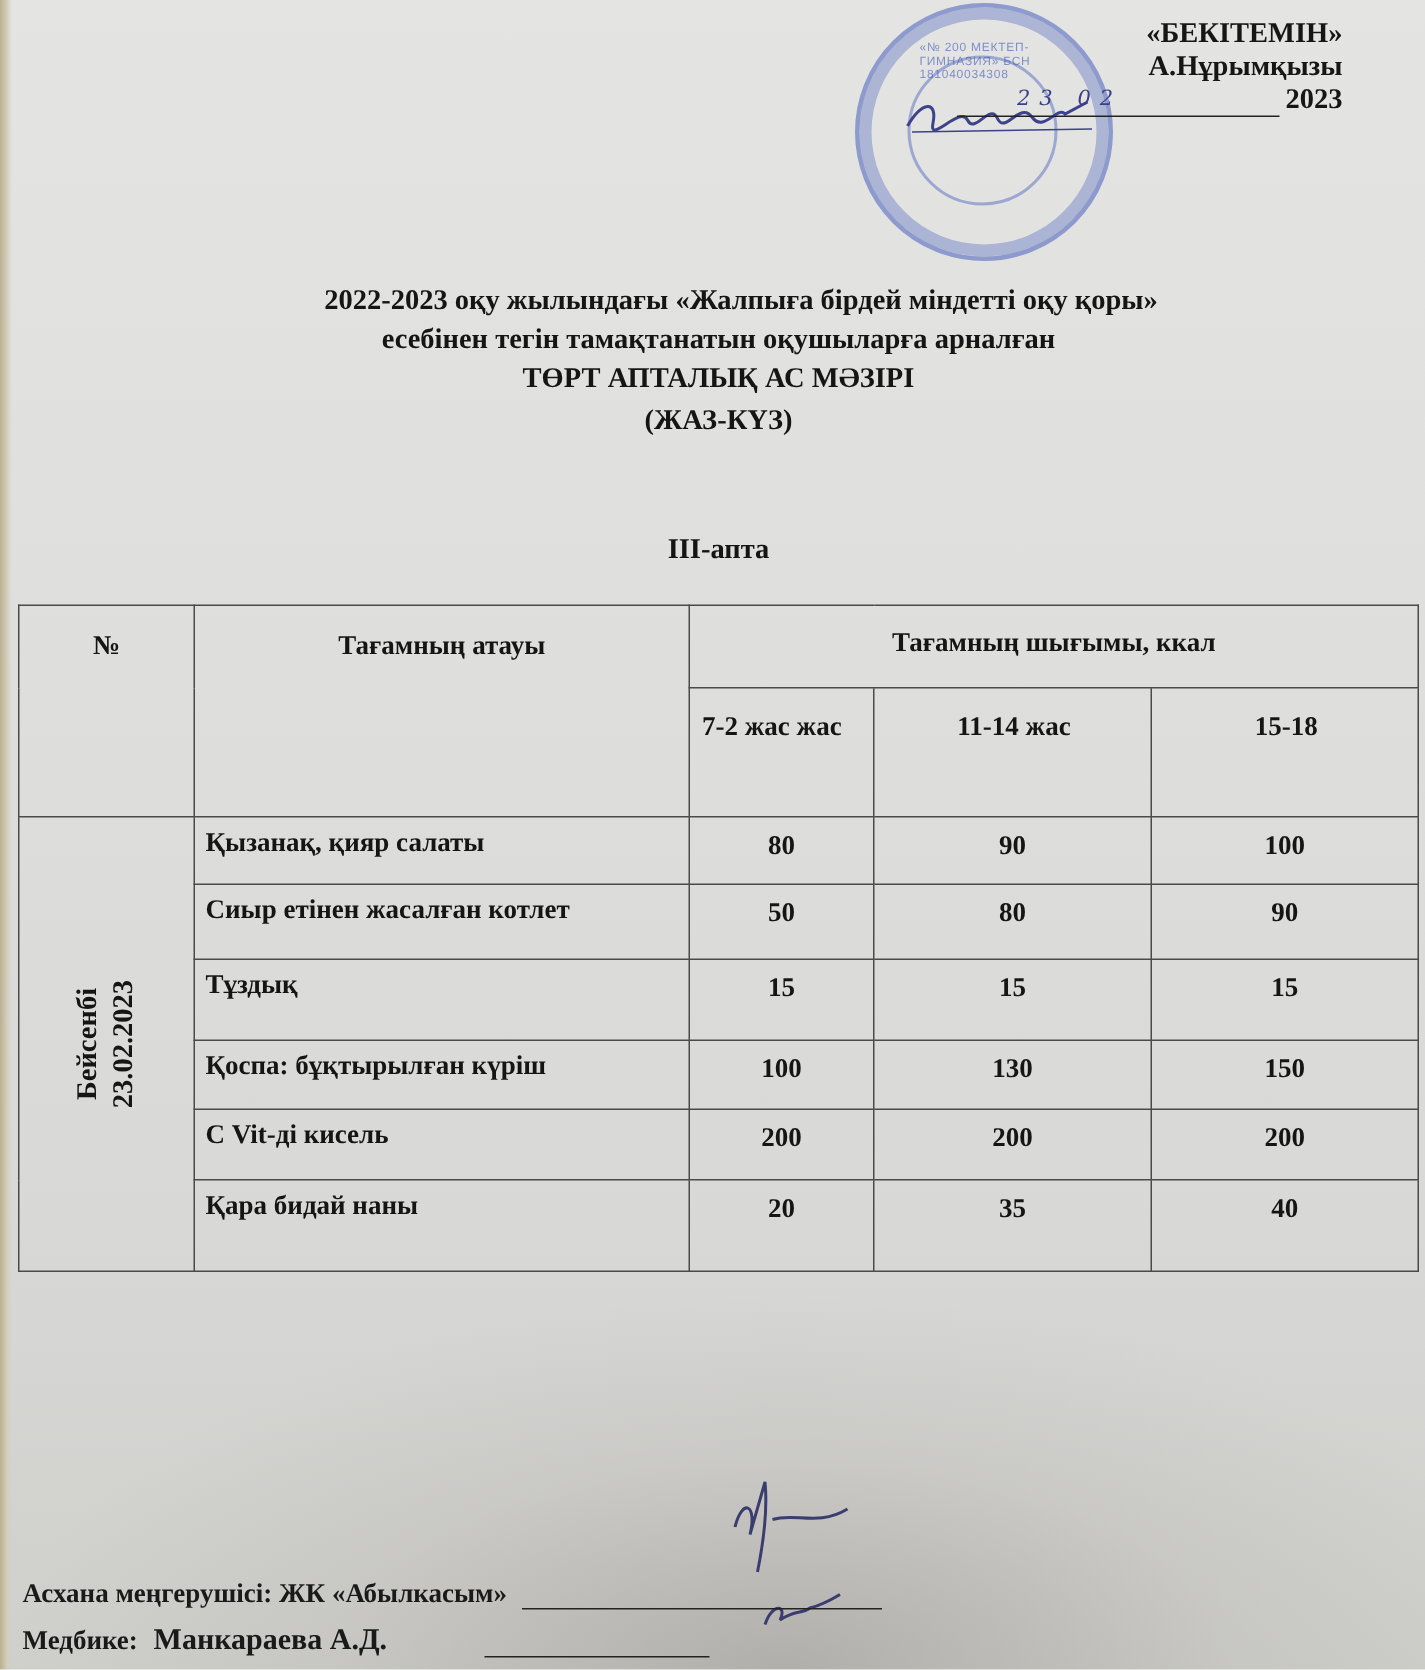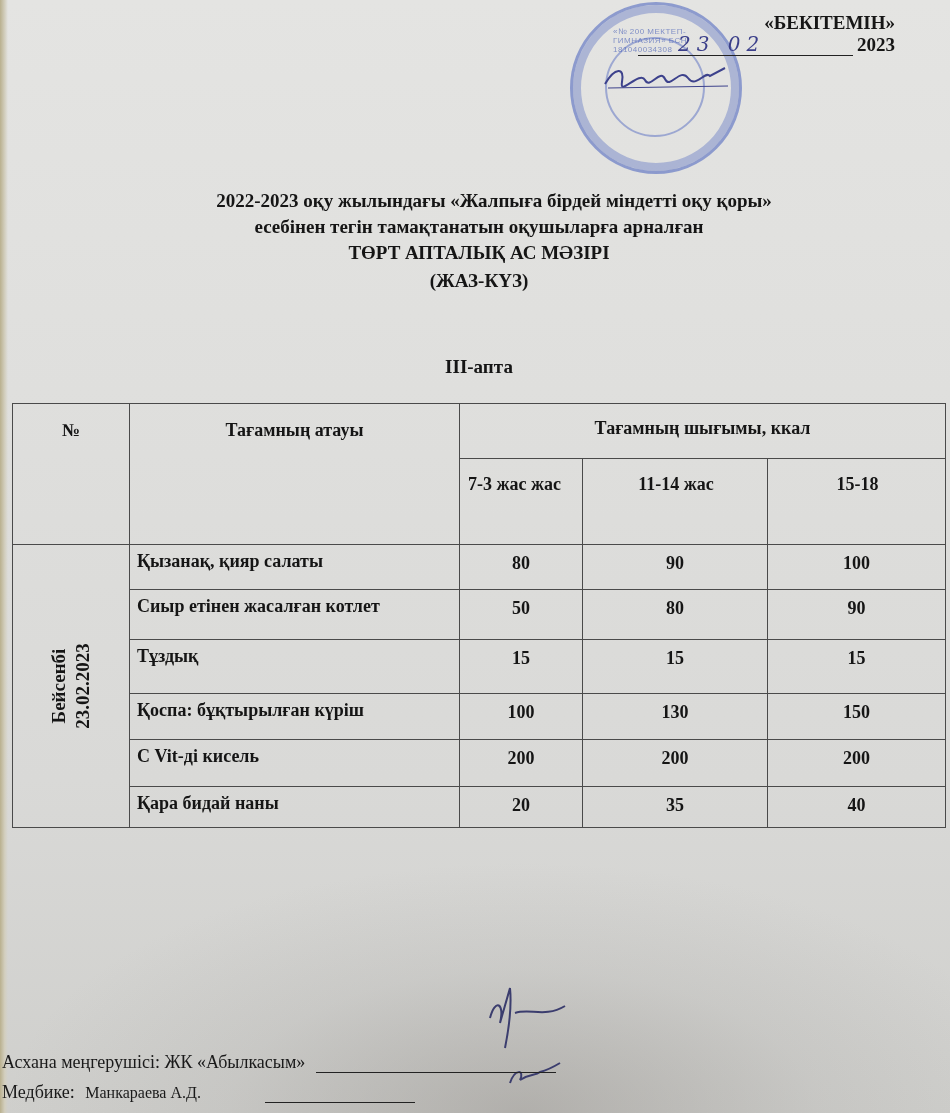--- a/index.html
+++ b/index.html
@@ -22,21 +22,21 @@
     position:absolute; right:55px; top:12px; text-align:right;
     font-weight:bold; font-size:19px; line-height:22px; color:#161616;
   }
   .approve .line { display:block; white-space:nowrap; }
   .approve .blank {
     display:inline-block; border-bottom:1.5px solid #222; width:215px; height:18px;
     vertical-align:bottom; margin-right:4px; position:relative;
   }
   .approve .blank .hw {
     position:absolute; left:40px; top:-4px; font-style:italic; font-weight:normal;
-    font-family:"DejaVu Serif", serif; color:#3b3f8a; font-size:20px; letter-spacing:6px;
+    font-family:"DejaVu Serif", serif; color:#3b3f8a; font-size:14px; letter-spacing:6px;
   }
   .stamp {
     position:absolute; left:570px; top:2px; width:166px; height:166px;
     border-radius:50%; border:3px solid rgba(70,95,190,0.55);
     box-shadow: inset 0 0 0 6px rgba(255,255,255,0), inset 0 0 0 8px rgba(70,95,190,0.35);
   }
   .stamp .inner {
     position:absolute; left:32px; top:32px; width:96px; height:96px; border-radius:50%;
     border:2px solid rgba(70,95,190,0.45);
   }
@@ -68,21 +68,21 @@
   .day {
     text-align:center; vertical-align:middle !important; position:relative;
   }
   .day .rot {
     position:absolute; left:50%; top:50%; transform: translate(-50%,-50%) rotate(-90deg);
     white-space:nowrap; line-height:24px; text-align:center; font-size:19px;
   }
   td.name { padding:6px 4px 0 7px !important; white-space:nowrap; }
   td.val { text-align:center; padding-top:8px !important; }
   .footer {
-    position:absolute; left:2px; font-weight:normal; font-size:18px; color:#1a1a1a;
+    position:absolute; left:15px; font-weight:bold; font-size:18px; color:#1a1a1a;
   }
   .footer .lab { display:inline-block; }
   .sig-line { display:inline-block; border-bottom:1.5px solid #222; vertical-align:bottom; }
   .sig2 { position:absolute; left:470px; top:978px; width:120px; height:110px; }
 </style>
 </head>
 <body>
 
 <div class="edge"></div>
 <div class="shade"></div>
@@ -91,20 +91,21 @@
   <div class="inner"></div>
   <div class="txt" style="width:90px;line-height:9px;">«№ 200 МЕКТЕП-ГИМНАЗИЯ» БСН 181040034308</div>
 </div>
 <svg class="sig1" viewBox="0 0 130 30">
   <path d="M5 22 C15 5, 25 5, 22 20 S40 8, 45 18 S60 6, 65 17 S80 5, 88 16 S105 8, 110 14 L125 6" fill="none" stroke="#3d428c" stroke-width="2"></path>
   <path d="M8 26 L128 24" fill="none" stroke="#3d428c" stroke-width="1"></path>
 </svg>
 
 <div class="approve">
   <span class="line">«БЕКІТЕМІН»</span>
+  <span class="line">А.Нұрымқызы</span>
   <span class="line">
     <span class="blank">
       <span class="hw">23 02</span>
     </span><span>2023</span>
   </span>
 </div>
 
 <div class="title" style="top:189px;">
   <span class="indent">2022-2023 оқу жылындағы  «Жалпыға бірдей міндетті оқу қоры»</span>
 </div>
@@ -114,21 +115,21 @@
 <div class="title" style="top:339px;margin-top:16px;">ІІІ-апта</div>
 
 <table class="menu">
   <tbody>
       <tr>
     <th class="h-num" rowspan="2">№</th>
     <th class="h-name" rowspan="2">Тағамның атауы</th>
     <th class="h-out" colspan="3">Тағамның шығымы, ккал</th>
   </tr>
   <tr>
-    <th class="h-age" style="width:123px;">7-3 жас жас</th>
+    <th class="h-age" style="width:123px;">7-2 жас жас</th>
     <th class="h-age c" style="width:185px;">11-14 жас</th>
     <th class="h-age c" style="width:178px;">15-18</th>
   </tr>
   <tr style="height:45px;">
     <td class="day" rowspan="6">
       <div class="rot">
         <div>Бейсенбі</div>
         <div>23.02.2023</div>
       </div>
     </td>
@@ -154,35 +155,35 @@
     <td class="val">100</td>
     <td class="val">130</td>
     <td class="val">150</td>
   </tr>
   <tr style="height:47px;">
     <td class="name">С Vit-ді кисель</td>
     <td class="val">200</td>
     <td class="val">200</td>
     <td class="val">200</td>
   </tr>
-  <tr style="height:41px;">
+  <tr style="height:61px;">
     <td class="name">Қара бидай наны</td>
     <td class="val">20</td>
     <td class="val">35</td>
     <td class="val">40</td>
   </tr>
 </tbody>
   </table>
 
 <svg class="sig2" viewBox="0 0 120 110">
   <path d="M20 40 C25 20, 35 25, 30 45 L40 10 C42 30, 38 55, 35 70 M45 35 C60 30, 75 40, 95 28" fill="none" stroke="#3b3d6e" stroke-width="2"></path>
   <path d="M40 105 C45 90, 55 92, 50 102 C60 95, 65 98, 70 94 C78 92, 85 88, 90 85" fill="none" stroke="#3b3d6e" stroke-width="2"></path>
 </svg>
 
 <div class="footer" style="top:1052px;">
   <span class="lab">Асхана меңгерушісі: ЖК «Абылкасым»</span>
   <span class="sig-line" style="width:240px; margin-left:6px;"></span>
 </div>
 <div class="footer" style="top:1082px;">
   <span class="lab">Медбике:</span>
-  <span class="lab" style="font-size:16px; margin-left:6px;">Манкараева А.Д.</span>
+  <span class="lab" style="font-size:20px; margin-left:6px;">Манкараева А.Д.</span>
   <span class="sig-line" style="width:150px; margin-left:60px;"></span>
 </div>
 
 </body></html>

